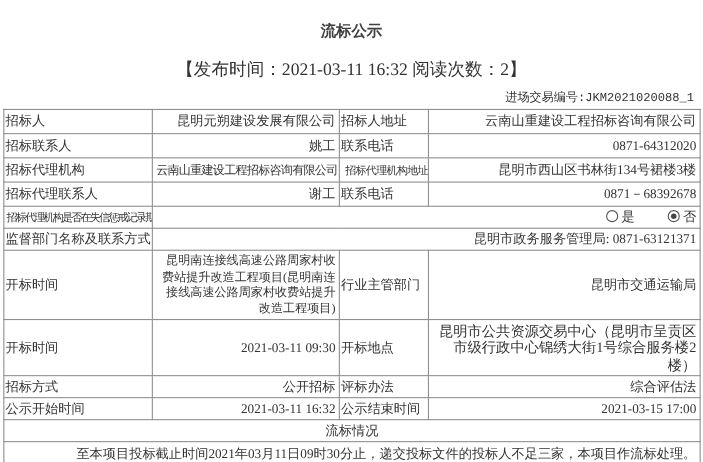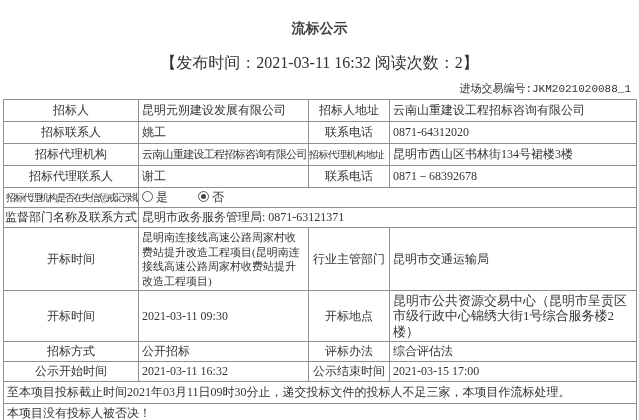--- a/index.html
+++ b/index.html
@@ -5,23 +5,23 @@
   html,body { margin:0; padding:0; }
   body {
     width:639px; height:420px; background:#ffffff; overflow:hidden;
     font-family:"Liberation Serif","DejaVu Serif",serif; color:#333;
   }
   .page-title { text-align:center; font-size:14px; font-weight:bold; color:#404040; padding-top:20px; }
   .pub-line { text-align:center; font-size:16px; margin-top:15px; color:#333; }
   .trade-line { text-align:right; font-size:11px; margin:7px 8px 3px 0; color:#333;font-family:Liberation Mono, monospace; }
   table.notice { border-collapse:collapse; table-layout:fixed; width:633px; margin:0 3px; }
   td { border:1px solid #8f8f8f; font-size:12px; padding:1px 3px; vertical-align:middle; overflow:hidden; word-break:break-all; }
-  td.lab { text-align:center; padding:1px 1px; }
-  td.val { text-align:left; }
-  td.lab-squeeze { font-size:10px; letter-spacing:-0.6px; white-space:nowrap; text-align:left; padding:0; }
+  td.lab { text-align:left; padding:1px 1px; }
+  td.val { text-align:right; }
+  td.lab-squeeze { font-size:10px; letter-spacing:-0.6px; white-space:nowrap; text-align:right; padding:0; }
   td.lab-left-squeeze { text-align:left; font-size:10px; letter-spacing:-1.6px; white-space:nowrap; padding:0 0 0 2px; }
   td.agency-val { font-size:11px; letter-spacing:-0.7px; white-space:nowrap; }
   td.proj-val { font-size:11px; line-height:1.32; padding:2px 3px;margin-left:39px; }
   td.place-val { font-size:13px; line-height:1.18; padding:2px 3px; }
   td.section-head { text-align:center; font-size:12px; }
   .radio {
     display:inline-block; width:9px; height:9px; border:1px solid #555; border-radius:50%;
     vertical-align:-1px; margin-right:3px; background:#fff; position:relative; box-sizing:content-box;
   }
   .radio.checked::after {
@@ -106,20 +106,23 @@
     <td class="val">综合评估法</td>
   </tr>
 
   <tr style="height:20px">
     <td class="lab">公示开始时间</td>
     <td class="val">2021-03-11 16:32</td>
     <td class="lab">公示结束时间</td>
     <td class="val">2021-03-15 17:00</td>
   </tr>
 
+  <tr style="height:15px">
+    <td class="section-head" colspan="4">流标情况</td>
+  </tr>
 
   <tr style="height:22px">
     <td class="val" colspan="4">至本项目投标截止时间2021年03月11日09时30分止，递交投标文件的投标人不足三家，本项目作流标处理。</td>
   </tr>
 
   <tr style="height:20px">
     <td class="val" colspan="4">本项目没有投标人被否决！</td>
   </tr>
 
 </tbody>

